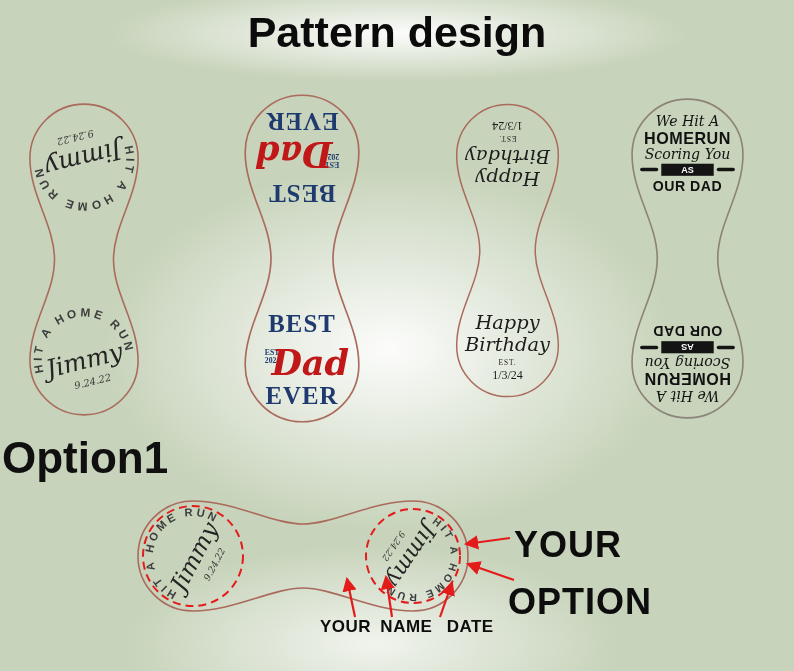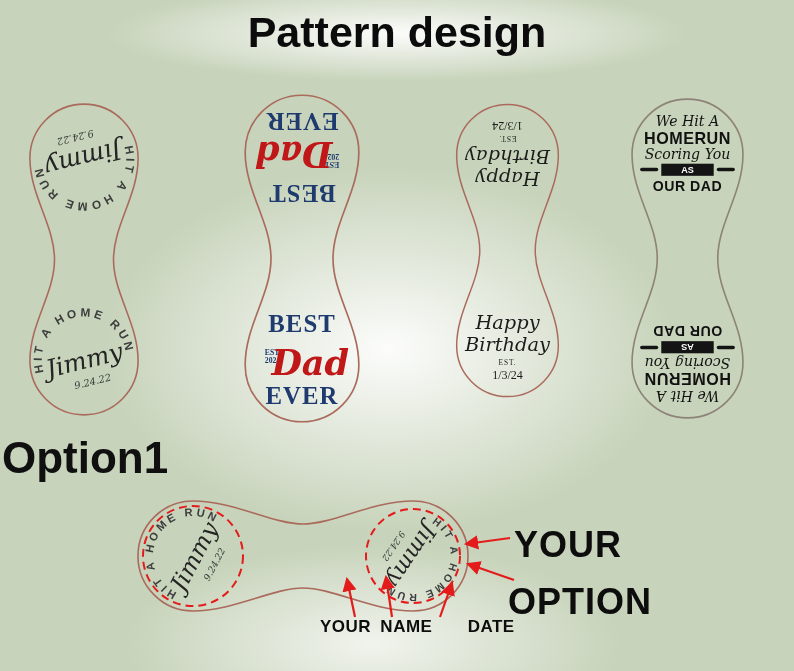--- a/index.html
+++ b/index.html
@@ -44,21 +44,21 @@
   .o4as{font-family:"Liberation Sans",sans-serif;font-weight:800;font-size:9px;fill:#ffffff;}
   
   .dash{fill:none;stroke:#e41b1b;stroke-width:2;stroke-dasharray:8 5;}
   .red-arrow{stroke:#e41b1b;stroke-width:2.2;}
   .your-option{position:absolute;left:508px;top:524px;width:120px;text-align:center;
     font-size:36px;font-weight:600;color:#0d0d0d;letter-spacing:1px;}
   .your-option div+div{margin-top:15px;}
   .callouts{position:absolute;left:320px;top:617px;font-size:17px;font-weight:700;
     color:#0d0d0d;letter-spacing:.5px;white-space:nowrap;}
   .callouts span+span{margin-left:4px;}
-  .callouts span.last{margin-left:30px;}
+  .callouts span.last{margin-left:9px;}
 </style>
 </head>
 <body>
 
 <div class="page">
 
   <div class="title">Pattern design</div>
 
   <svg class="shape" style="left:25px;top:97px" width="118" height="325" viewBox="0 0 120 330">
     <defs>

